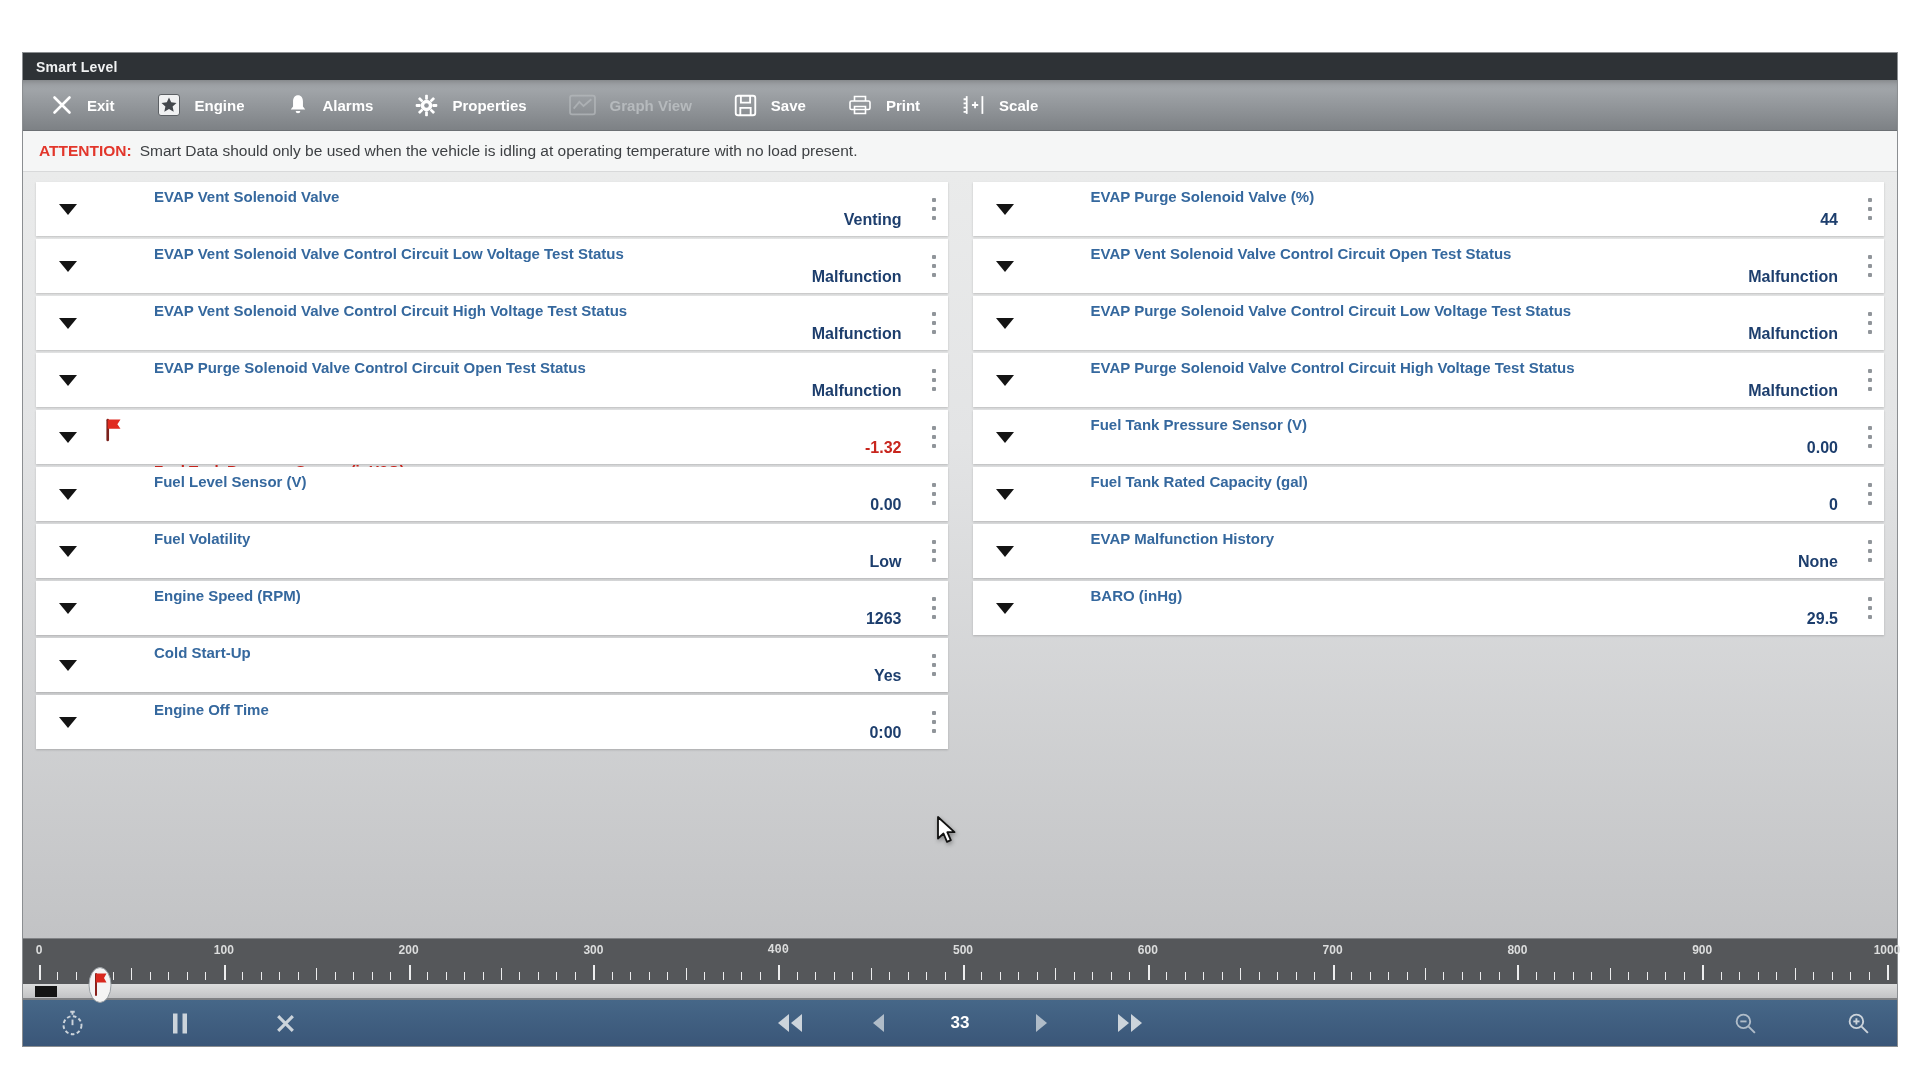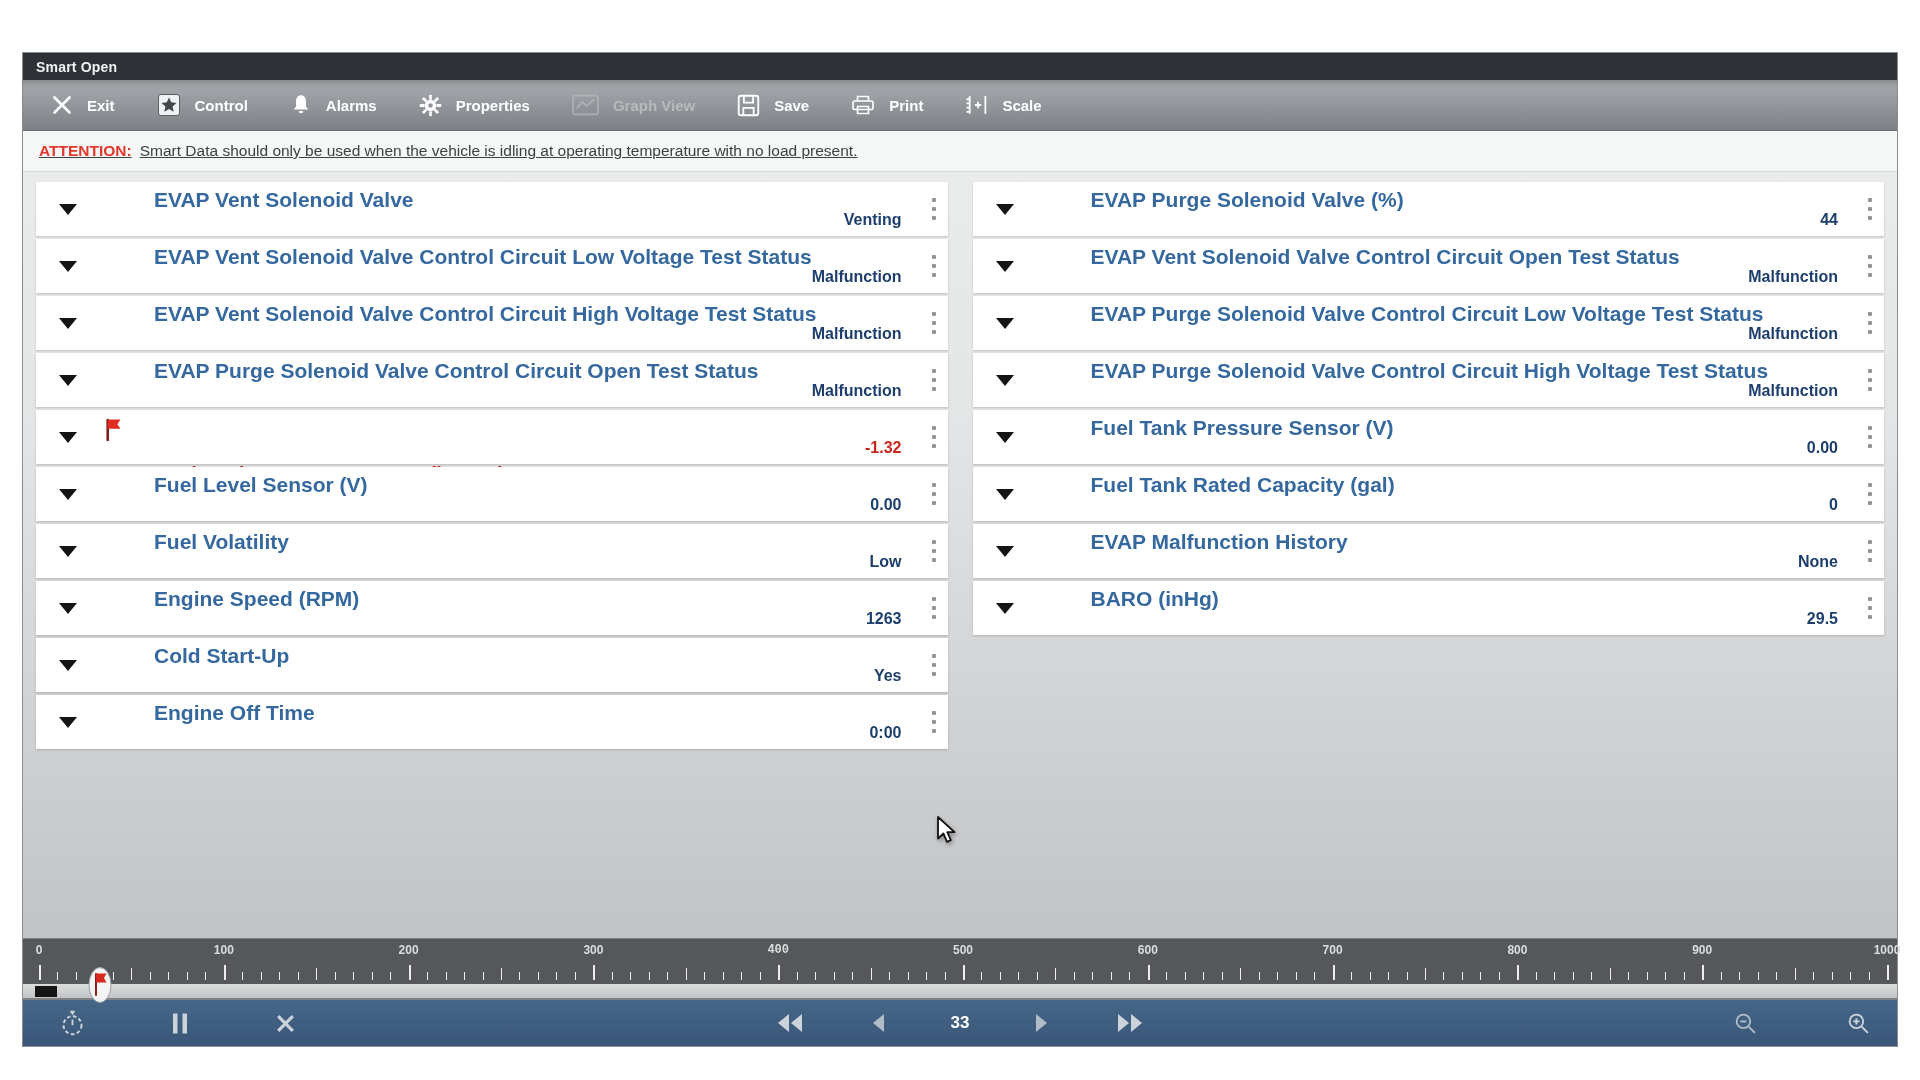--- a/index.html
+++ b/index.html
@@ -26,38 +26,38 @@
     display:flex;align-items:center;padding-left:28px;gap:42px;
     box-shadow:inset 0 8px 10px -8px rgba(0,0,0,.40);
   }
   .tb-item{display:flex;align-items:center;gap:14px;color:#ffffff;font-weight:bold;font-size:15px;cursor:pointer;}
   .tb-item.disabled{color:#b6babd;cursor:default;}
   .tb-item.disabled .icon{opacity:.72;}
   .icon svg{display:block;}
   
   .attention-bar{
     flex:0 0 40px;background:#f5f6f6;border-bottom:1px solid #d8d9da;
-    display:flex;align-items:center;padding-left:16px;font-size:15.5px;color:#3e4144;text-decoration:underline;
+    display:flex;align-items:center;padding-left:16px;font-size:15.5px;color:#3e4144;
   }
   .attn-prefix{color:#e2362b;font-weight:bold;margin-right:8px;}
   
   .content{
     flex:1 1 auto;min-height:0;
     background:linear-gradient(180deg,#eaebeb 0%,#e3e4e5 35%,#c2c3c5 100%);
     display:flex;gap:25px;padding:10px 13px 0 13px;overflow:hidden;
   }
   .col{width:915px;display:flex;flex-direction:column;gap:3px;}
   .row{position:relative;flex:0 0 54px;height:54px;background:#ffffff;box-shadow:0 1px 2px rgba(0,0,0,.18);}
   .expander{
     position:absolute;left:0;top:0;width:64px;height:100%;
     background:none;border:none;padding:0;display:flex;align-items:center;justify-content:center;cursor:pointer;
   }
   .tri{width:0;height:0;border-left:9px solid transparent;border-right:9px solid transparent;border-top:11px solid #141414;}
   .flag-slot{position:absolute;left:66px;top:7px;width:44px;height:26px;display:flex;align-items:flex-start;}
-  .row-label{position:absolute;left:118px;top:6px;font-size:21px;font-weight:bold;color:#35689e;white-space:nowrap;}
+  .row-label{position:absolute;left:118px;top:6px;font-size:15px;font-weight:bold;color:#35689e;white-space:nowrap;}
   .row-value{position:absolute;right:46px;bottom:7px;font-size:16px;font-weight:bold;color:#1d3e6d;}
   .row.flagged .row-label,.row.flagged .row-value{color:#c8251d;margin-top:46px;}
   .kebab{
     position:absolute;right:8px;top:50%;transform:translateY(-50%);
     background:none;border:none;display:flex;flex-direction:column;gap:5px;padding:4px;cursor:pointer;
   }
   .kebab i{width:4px;height:4px;background:#90959a;border-radius:1px;display:block;}
   
   .timeline{flex:0 0 62px;position:relative;z-index:3;}
   .ruler{height:46px;background:#55575a;border-top:1px solid #808285;position:relative;box-sizing:border-box;}
@@ -80,40 +80,40 @@
   .tr-pos{color:#ffffff;font-size:17px;font-weight:bold;}
   
   .cursor{position:absolute;left:936px;top:816px;z-index:50;filter:drop-shadow(1px 2px 2px rgba(0,0,0,.35));}
 </style>
 </head>
 <body>
 
 <div class="app-window">
 
   <div class="title-bar">
-    <span>Smart Open</span>
+    <span>Smart Level</span>
   </div>
 
   <div class="toolbar" id="toolbar">
       <div class="tb-item">
         <span class="icon">
           <svg width="22" height="22" viewBox="0 0 22 22" fill="none" stroke="currentColor" stroke-width="2.6" stroke-linecap="round">
             <path d="M3.5 3.5 L18.5 18.5 M18.5 3.5 L3.5 18.5"></path>
           </svg>
         </span>
         <span class="tb-label">Exit</span>
       </div>
       <div class="tb-item">
         <span class="icon">
           <svg width="24" height="24" viewBox="0 0 24 24">
             <rect x="1.5" y="1.5" width="21" height="21" rx="2.5" fill="#f0f1f2" stroke="#5c6064"></rect>
             <path d="M12 4.5 L14.2 9.3 L19.5 9.9 L15.6 13.5 L16.7 18.7 L12 16 L7.3 18.7 L8.4 13.5 L4.5 9.9 L9.8 9.3 Z" fill="#43474c"></path>
           </svg>
         </span>
-        <span class="tb-label">Control</span>
+        <span class="tb-label">Engine</span>
       </div>
       <div class="tb-item">
         <span class="icon">
           <svg width="22" height="22" viewBox="0 0 20 20" fill="currentColor">
             <path d="M10 1.2 C7.1 1.2 5.5 3.6 5.5 6.8 L5.5 11.4 L3.4 14 L16.6 14 L14.5 11.4 L14.5 6.8 C14.5 3.6 12.9 1.2 10 1.2 Z"></path>
             <path d="M7.9 15.4 a2.1 2.2 0 0 0 4.2 0 Z"></path>
           </svg>
         </span>
         <span class="tb-label">Alarms</span>
       </div>

